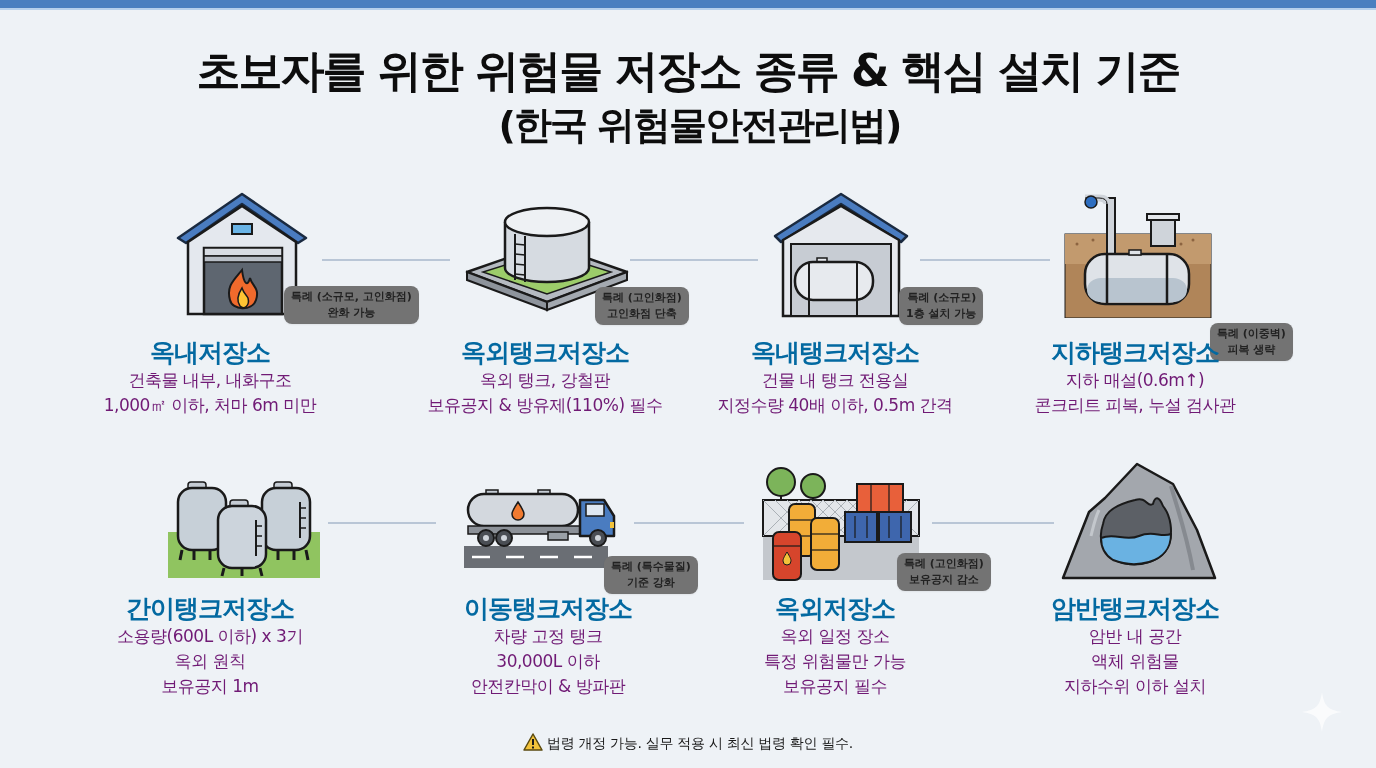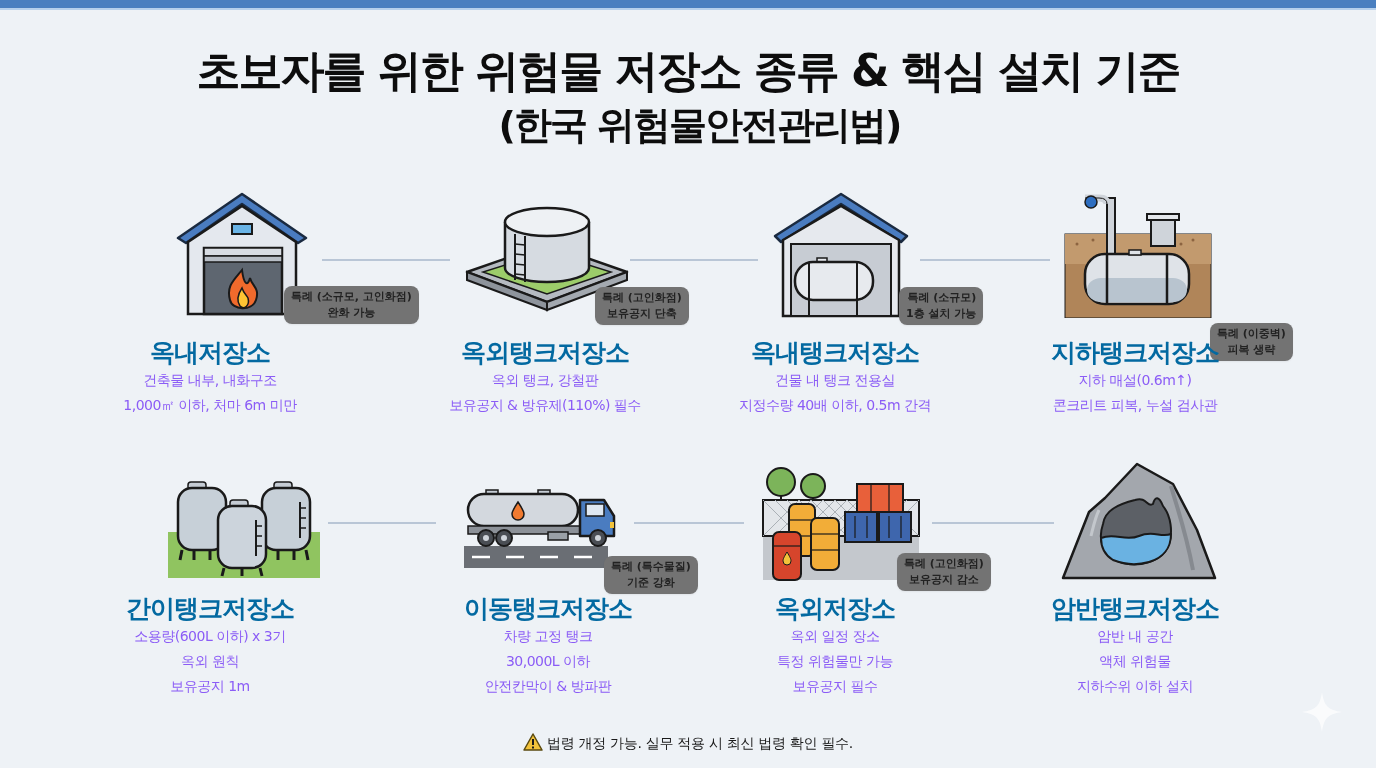--- a/index.html
+++ b/index.html
@@ -22,21 +22,21 @@
   }
   .connector { position: absolute; height: 2px; background: #b9c6d6; }
   .card { position: absolute; width: 300px; text-align: center; }
   .card .icon { position: absolute; }
   .card-name {
     position: absolute; left: 0; width: 300px; text-align: center;
     font-size: 25px; font-weight: 700; letter-spacing: -1px; color: #0369a1;
   }
   .card-desc {
     position: absolute; left: 0; width: 300px; text-align: center;
-    font-size: 14px; line-height: 25px; color: #8b5cf6; letter-spacing: -0.5px;
+    font-size: 17px; line-height: 25px; color: #701a75; letter-spacing: -0.5px;
   }
   .badge {
     position: absolute; background: #737373; border-radius: 8px;
     font-size: 11px; font-weight: 700; line-height: 16px; color: #222;
     padding: 3px 7px; text-align: center; white-space: nowrap;
     box-shadow: 0 1px 2px rgba(0,0,0,0.06);
   }
   .footer {
     position: absolute; left: 0; top: 733px; width: 1376px; text-align: center;
     font-size: 14px; color: #1a1a1a; letter-spacing: -0.3px;
@@ -93,21 +93,21 @@
     <ellipse cx="84" cy="22" rx="42" ry="14" fill="#eef1f4" stroke="#1a1a1a" stroke-width="2.5"></ellipse>
     <line x1="52" y1="34" x2="52" y2="80" stroke="#1a1a1a" stroke-width="2"></line>
     <line x1="62" y1="36" x2="62" y2="82" stroke="#1a1a1a" stroke-width="2"></line>
     <line x1="52" y1="44" x2="62" y2="45" stroke="#1a1a1a" stroke-width="1.5"></line>
     <line x1="52" y1="54" x2="62" y2="55" stroke="#1a1a1a" stroke-width="1.5"></line>
     <line x1="52" y1="64" x2="62" y2="65" stroke="#1a1a1a" stroke-width="1.5"></line>
     <line x1="52" y1="74" x2="62" y2="75" stroke="#1a1a1a" stroke-width="1.5"></line>
   </svg>
   <div class="badge" style="left:200px;top:97px;">
     <div>특례 (고인화점)</div>
-    <div>보유공지 단축</div>
+    <div>고인화점 단축</div>
   </div>
   <div class="card-name" style="top:146px;">옥외탱크저장소</div>
   <div class="card-desc" style="top:178px;">
     <div>옥외 탱크, 강철판</div>
     <div>보유공지 &amp; 방유제(110%) 필수</div>
   </div>
 </div>
 
 <div class="card" style="left:685px;top:190px;height:250px;">
   <svg class="icon" style="left:88px;top:2px;" width="136" height="126" viewBox="0 0 136 126">

